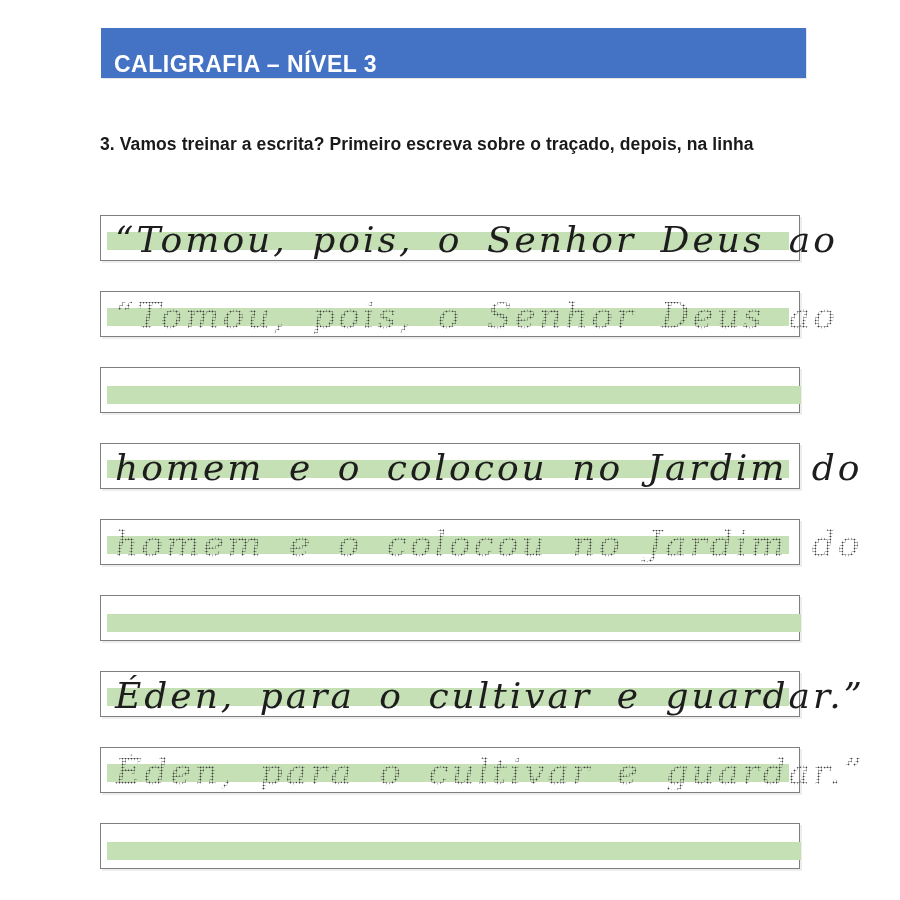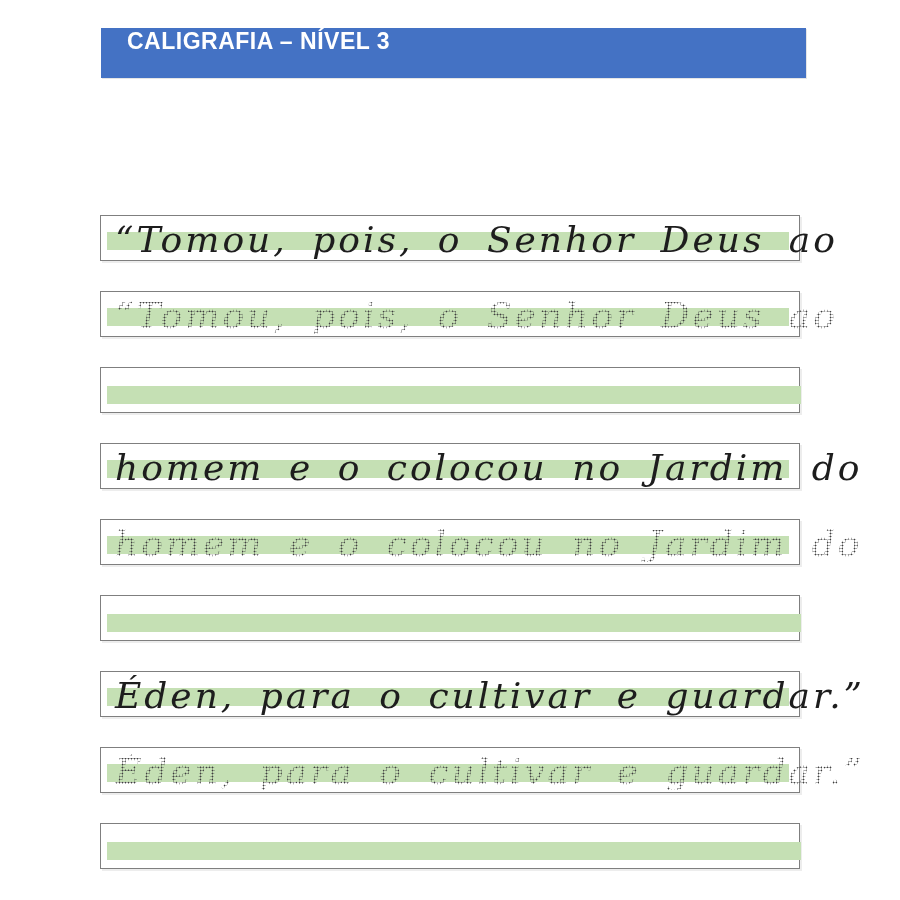--- a/index.html
+++ b/index.html
@@ -11,22 +11,22 @@
     overflow: hidden;
   }
   .page { width: 900px; height: 900px; position: relative; }
 
   
   .title-bar {
     position: absolute;
     left: 101px; top: 28px;
     width: 705px; height: 50px;
     background: #4472c4;
-    display: flex; align-items: flex-start;
-    padding-left: 26px;
+    display: flex; align-items: flex-end;
+    padding-left: 13px;
     box-shadow: 1px 1px 0 rgba(0,0,0,0.10);
   }
   .title-bar span {
     color: #ffffff;
     font-weight: bold;
     font-size: 23px;
     letter-spacing: 0.5px;
   }
 
   
@@ -92,21 +92,21 @@
 </head>
 <body>
 
 <div class="page">
 
   <header class="title-bar">
     <span>CALIGRAFIA – NÍVEL 3</span>
   </header>
 
   <p class="instruction">
-    <br>
+    <span>3. Vamos treinar a escrita? Primeiro escreva sobre o traçado, depois, na linha</span><br>
   </p>
 
   <div class="rows">
 
     <div class="row model">
       <span class="band"></span>
       <span class="line-text">“Tomou, pois, o Senhor Deus ao</span>
     </div>
 
     <div class="row trace">

